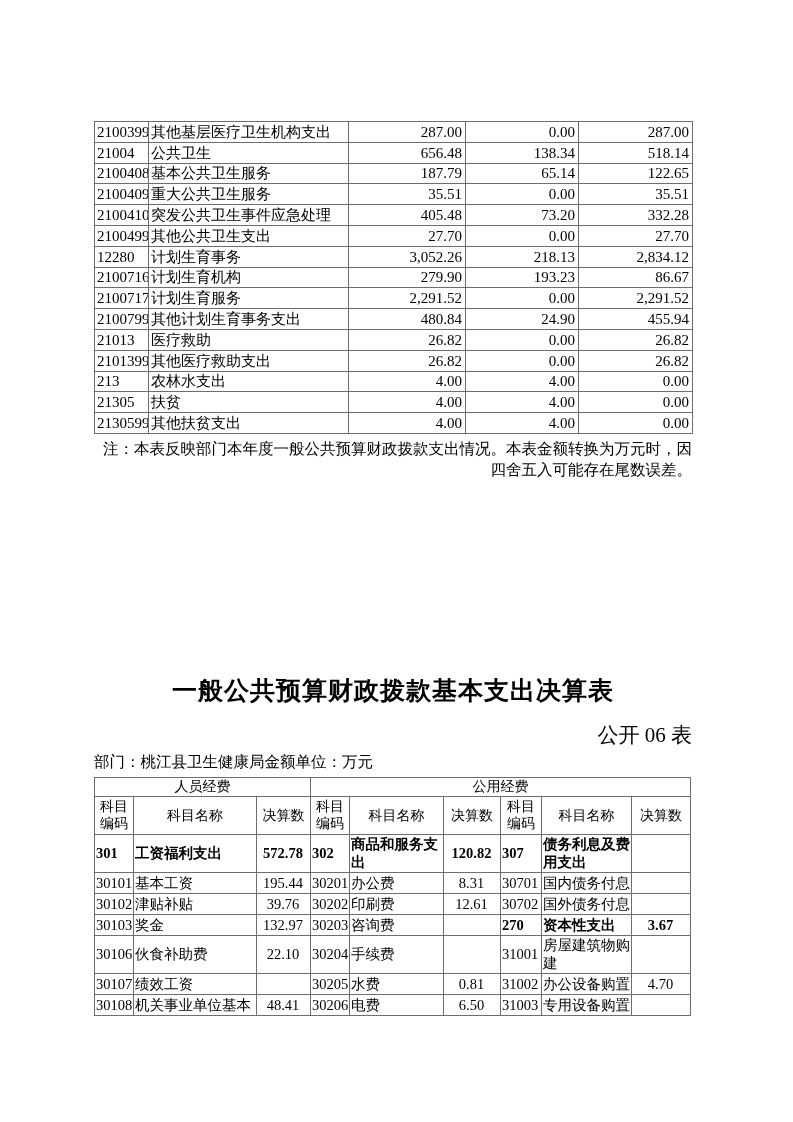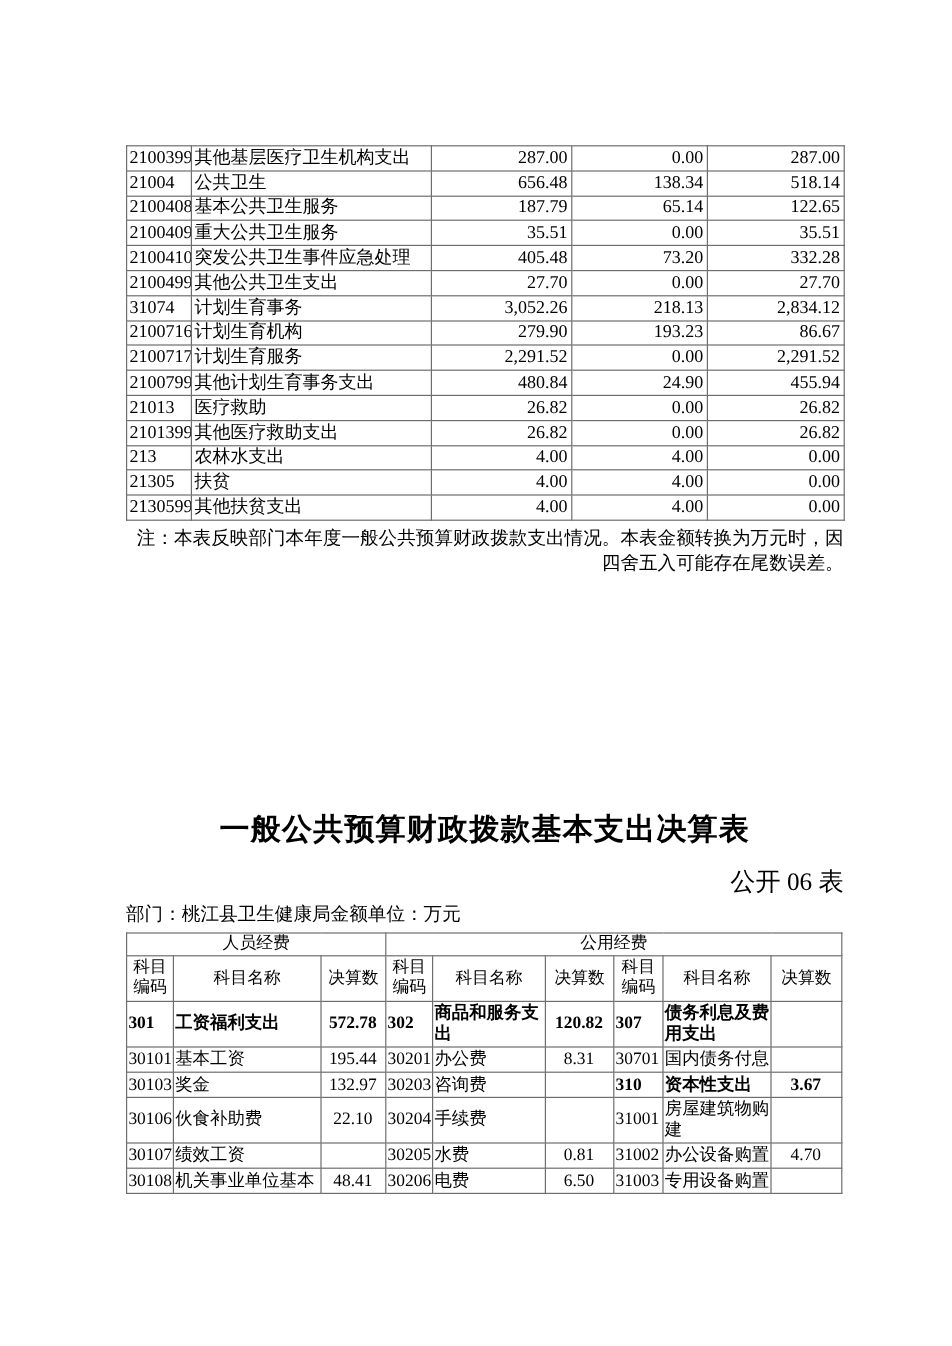--- a/index.html
+++ b/index.html
@@ -1,20 +1,20 @@
 <!DOCTYPE html>
 <html><head>
 <meta charset="utf-8">
 <style>
   html,body{margin:0;padding:0;background:#ffffff;}
   body{
     width:793px;height:1122px;position:relative;overflow:hidden;
     font-family:"Liberation Serif","DejaVu Serif",serif;color:#000;
   }
-  .content{position:absolute;left:105px;top:121px;width:598px;}
+  .content{position:absolute;left:94px;top:121px;width:598px;}
 
   table{border-collapse:collapse;table-layout:fixed;}
   td,th{border:1px solid #6e6e6e;overflow:hidden;vertical-align:middle;}
 
   
   .t1{width:598px;}
   .t1 td{font-size:15px;height:19.8px;line-height:18px;padding:0;}
   .t1 td.code{padding-left:2px;}
   .t1 td.name{padding-left:2px;}
   .t1 td.num{text-align:right;padding-right:3px;}
@@ -90,21 +90,21 @@
           <td class="num">332.28</td>
         </tr>
         <tr>
           <td class="code">2100499</td>
           <td class="name">其他公共卫生支出</td>
           <td class="num">27.70</td>
           <td class="num">0.00</td>
           <td class="num">27.70</td>
         </tr>
         <tr>
-          <td class="code">31074</td>
+          <td class="code">12280</td>
           <td class="name">计划生育事务</td>
           <td class="num">3,052.26</td>
           <td class="num">218.13</td>
           <td class="num">2,834.12</td>
         </tr>
         <tr>
           <td class="code">2100716</td>
           <td class="name">计划生育机构</td>
           <td class="num">279.90</td>
           <td class="num">193.23</td>
@@ -219,27 +219,38 @@
           <td class="name">基本工资</td>
           <td class="num">195.44</td>
           <td class="code">30201</td>
           <td class="name">办公费</td>
           <td class="num">8.31</td>
           <td class="code">30701</td>
           <td class="name">国内债务付息</td>
           <td class="num"></td>
         </tr>
         <tr>
+          <td class="code">30102</td>
+          <td class="name">津贴补贴</td>
+          <td class="num">39.76</td>
+          <td class="code">30202</td>
+          <td class="name">印刷费</td>
+          <td class="num">12.61</td>
+          <td class="code">30702</td>
+          <td class="name">国外债务付息</td>
+          <td class="num"></td>
+        </tr>
+        <tr>
           <td class="code">30103</td>
           <td class="name">奖金</td>
           <td class="num">132.97</td>
           <td class="code">30203</td>
           <td class="name">咨询费</td>
           <td class="num"></td>
-          <td class="code bold">310</td>
+          <td class="code bold">270</td>
           <td class="name bold">资本性支出</td>
           <td class="num bold">3.67</td>
         </tr>
         <tr>
           <td class="code">30106</td>
           <td class="name">伙食补助费</td>
           <td class="num">22.10</td>
           <td class="code">30204</td>
           <td class="name">手续费</td>
           <td class="num"></td>

